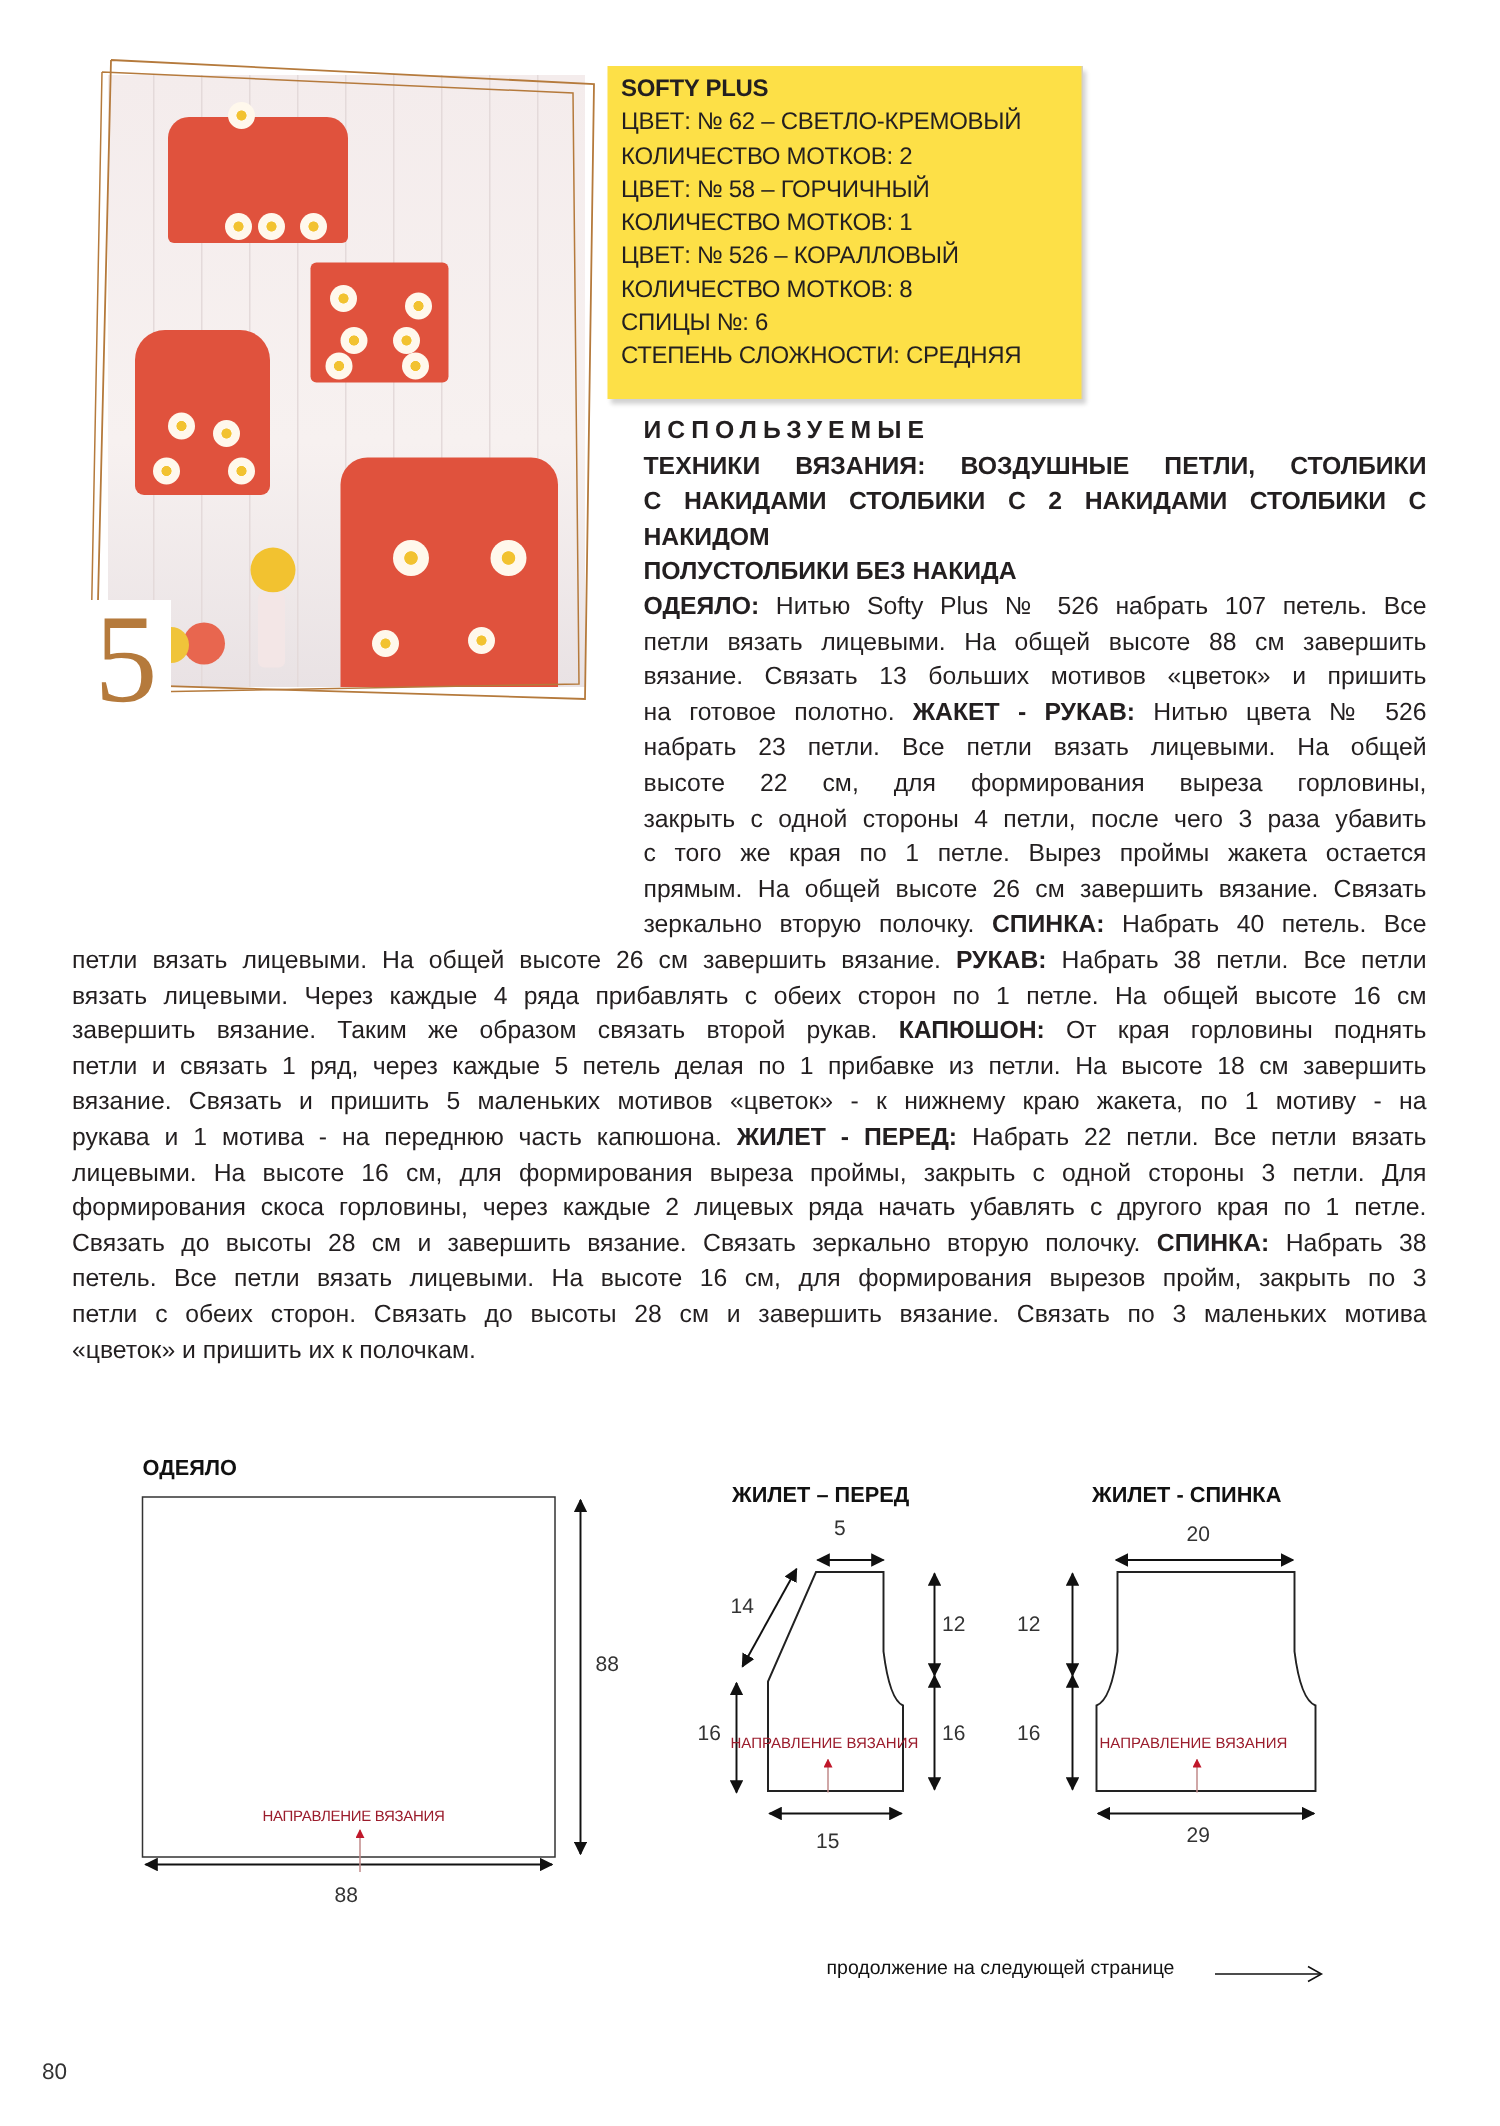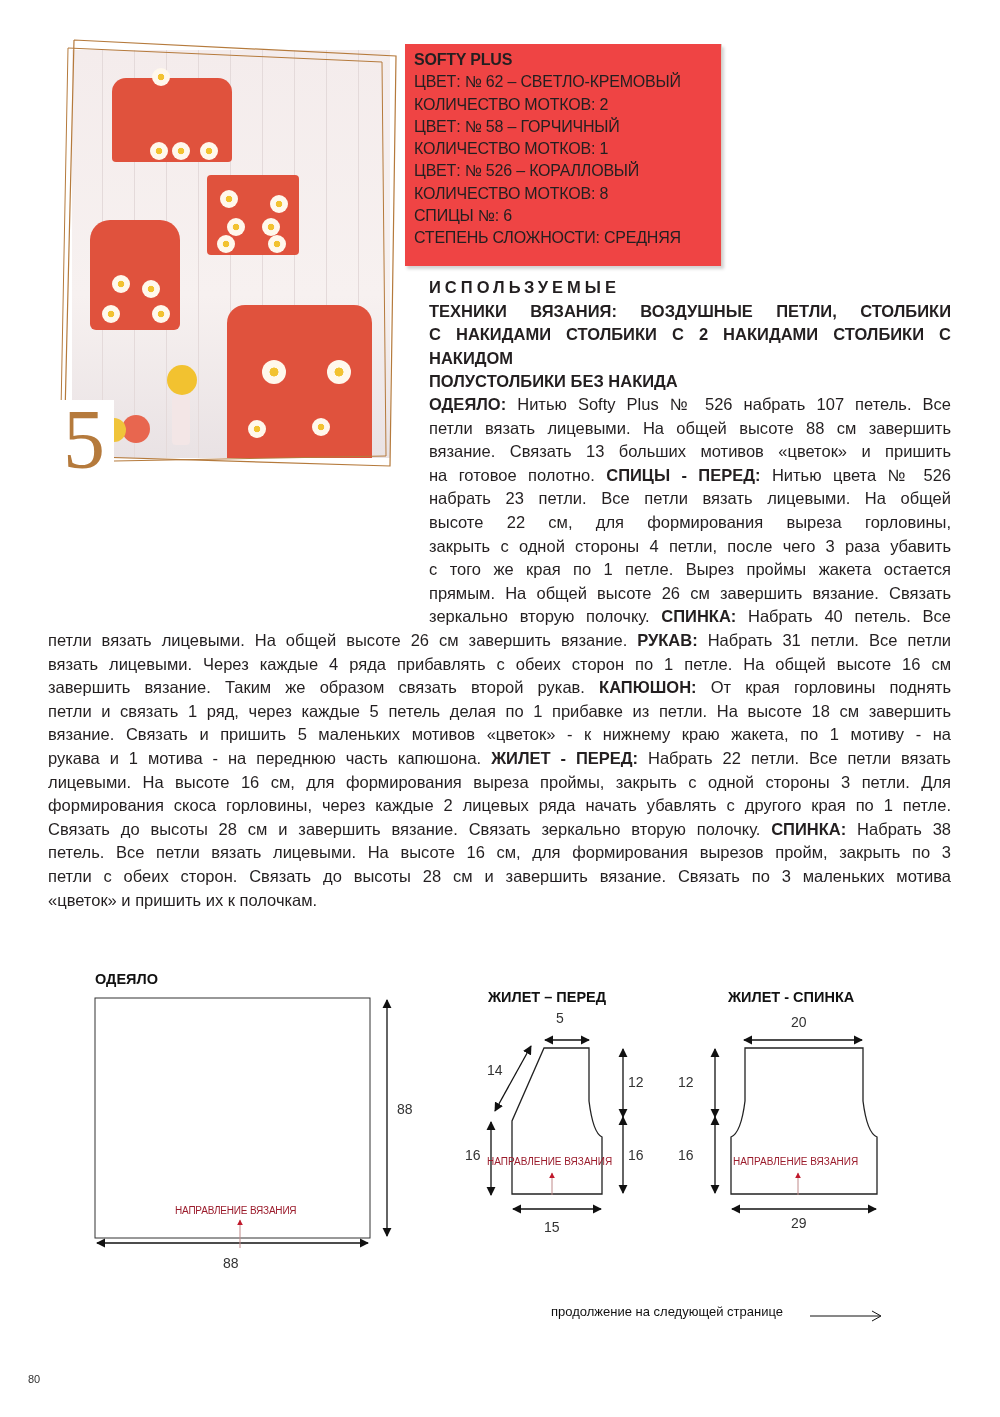--- a/index.html
+++ b/index.html
@@ -11,21 +11,21 @@
   .plank { position: absolute; top: 0; bottom: 0; width: 1px; background: #e4dada; }
   .garment { position: absolute; background: #e0523d; border-radius: 8px; }
   .flower { position: absolute; width: 18px; height: 18px; border-radius: 50%;
             background: radial-gradient(circle, #f2c230 0 25%, #fff8ec 28% 100%); }
   #frame-svg { left: 40px; top: 36px; width: 360px; height: 440px; pointer-events: none; }
   #big-number { left: 54px; top: 400px; width: 60px; height: 80px; background: #fff;
                 font-family: "Liberation Serif", "DejaVu Serif", serif; font-size: 84px;
                 color: #b57a3c; line-height: 80px; text-align: center; font-weight: 300; }
 
   
-  #spec-box { left: 405px; top: 44px; width: 316px; height: 222px; background: #ef4444;
+  #spec-box { left: 405px; top: 44px; width: 316px; height: 222px; background: #fde047;
               box-shadow: 2px 3px 3px rgba(0,0,0,0.18); border-right: 1px solid #d6d0c4; }
   #spec-box .line { font-size: 16px; line-height: 22.3px; white-space: nowrap; letter-spacing: -0.2px; }
   #spec-box .brand { font-weight: bold; }
   #spec-inner { position: absolute; left: 9px; top: 5px; }
 
   
   #techniques { left: 429px; top: 276px; width: 522px; font-weight: bold; font-size: 16.5px; line-height: 23.5px; }
   #tech-heading { letter-spacing: 4px; }
 
   
@@ -36,21 +36,21 @@
   .line-row.last { text-align-last: left; }
   b { font-weight: bold; }
 
   
   .diag-title { font-weight: bold; font-size: 14.5px; color: #111; }
   .dim { font-size: 14px; color: #333; }
   .dir-label { font-size: 10px; color: #9b1c2c; letter-spacing: -0.2px; white-space: nowrap; }
   svg text { font-family: "Liberation Sans", "DejaVu Sans", sans-serif; }
 
   #continued { left: 551px; top: 1304px; font-size: 13px; color: #111; text-align: right; }
-  #page-number { left: 28px; top: 1373px; font-size: 11px; color: #333; }
+  #page-number { left: 28px; top: 1373px; font-size: 15px; color: #333; }
 </style>
 </head>
 <body>
 
 <div id="photo" class="abs">
   <div class="plank" style="left:30px"></div>
     <div class="plank" style="left:62px"></div>
   <div class="plank" style="left:94px"></div>
     <div class="plank" style="left:126px"></div>
   <div class="plank" style="left:158px"></div>
@@ -117,30 +117,30 @@
   <div class="line-row" style="height:23.5px">ТЕХНИКИ ВЯЗАНИЯ: ВОЗДУШНЫЕ ПЕТЛИ, СТОЛБИКИ</div>
   <div class="line-row" style="height:23.5px">С НАКИДАМИ СТОЛБИКИ С 2 НАКИДАМИ СТОЛБИКИ С</div>
   <div class="line-row last" style="height:23.5px">НАКИДОМ</div>
   <div class="line-row last" style="height:23.5px">ПОЛУСТОЛБИКИ БЕЗ НАКИДА</div>
 </div>
 
 <div id="body-narrow" class="abs para">
     <span class="line-row"><b>ОДЕЯЛО:</b><span> Нитью Softy Plus № 526 набрать 107 петель. Все</span></span>
     <span class="line-row"><span>петли вязать лицевыми. На общей высоте 88 см завершить</span></span>
     <span class="line-row"><span>вязание. Связать 13 больших мотивов «цветок» и пришить</span></span>
-    <span class="line-row"><span>на готовое полотно. </span><b>СПИЦЫ - ПЕРЕД:</b><span> Нитью цвета № 526</span></span>
+    <span class="line-row"><span>на готовое полотно. </span><b>ЖАКЕТ - РУКАВ:</b><span> Нитью цвета № 526</span></span>
     <span class="line-row"><span>набрать 23 петли. Все петли вязать лицевыми. На общей</span></span>
     <span class="line-row"><span>высоте 22 см, для формирования выреза горловины,</span></span>
     <span class="line-row"><span>закрыть с одной стороны 4 петли, после чего 3 раза убавить</span></span>
     <span class="line-row"><span>с того же края по 1 петле. Вырез проймы жакета остается</span></span>
     <span class="line-row"><span>прямым. На общей высоте 26 см завершить вязание. Связать</span></span>
     <span class="line-row"><span>зеркально вторую полочку. </span><b>СПИНКА:</b><span> Набрать 40 петель. Все</span></span>
   </div>
 <div id="body-wide" class="abs para">
-    <span class="line-row"><span>петли вязать лицевыми. На общей высоте 26 см завершить вязание. </span><b>РУКАВ:</b><span> Набрать 31 петли. Все петли</span></span>
+    <span class="line-row"><span>петли вязать лицевыми. На общей высоте 26 см завершить вязание. </span><b>РУКАВ:</b><span> Набрать 38 петли. Все петли</span></span>
     <span class="line-row"><span>вязать лицевыми. Через каждые 4 ряда прибавлять с обеих сторон по 1 петле. На общей высоте 16 см</span></span>
     <span class="line-row"><span>завершить вязание. Таким же образом связать второй рукав. </span><b>КАПЮШОН:</b><span> От края горловины поднять</span></span>
     <span class="line-row"><span>петли и связать 1 ряд, через каждые 5 петель делая по 1 прибавке из петли. На высоте 18 см завершить</span></span>
     <span class="line-row"><span>вязание. Связать и пришить 5 маленьких мотивов «цветок» - к нижнему краю жакета, по 1 мотиву - на</span></span>
     <span class="line-row"><span>рукава и 1 мотива - на переднюю часть капюшона. </span><b>ЖИЛЕТ - ПЕРЕД:</b><span> Набрать 22 петли. Все петли вязать</span></span>
     <span class="line-row"><span>лицевыми. На высоте 16 см, для формирования выреза проймы, закрыть с одной стороны 3 петли. Для</span></span>
     <span class="line-row"><span>формирования скоса горловины, через каждые 2 лицевых ряда начать убавлять с другого края по 1 петле.</span></span>
     <span class="line-row"><span>Связать до высоты 28 см и завершить вязание. Связать зеркально вторую полочку. </span><b>СПИНКА:</b><span> Набрать 38</span></span>
     <span class="line-row"><span>петель. Все петли вязать лицевыми. На высоте 16 см, для формирования вырезов пройм, закрыть по 3</span></span>
     <span class="line-row"><span>петли с обеих сторон. Связать до высоты 28 см и завершить вязание. Связать по 3 маленьких мотива</span></span>

